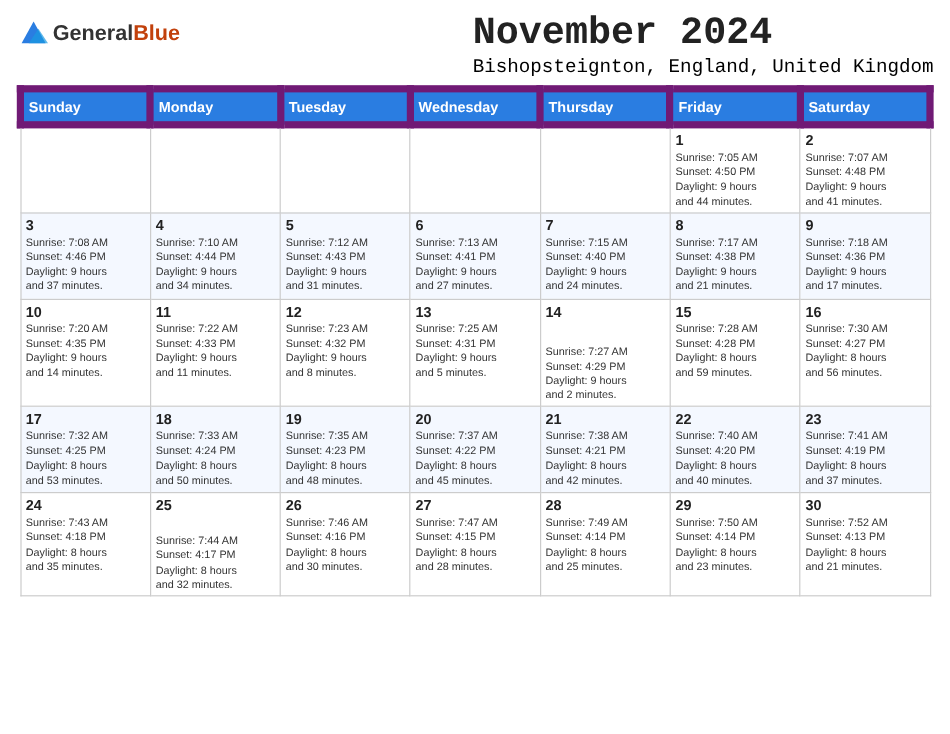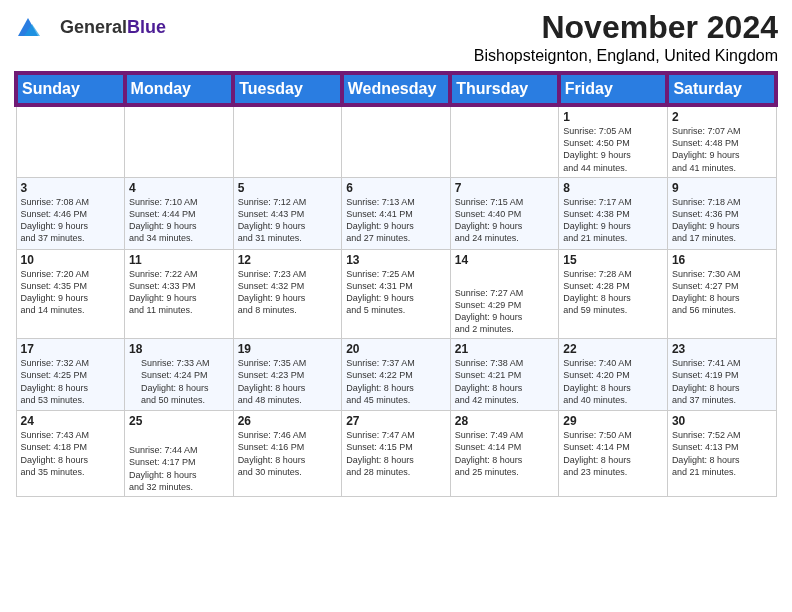--- a/index.html
+++ b/index.html
@@ -23,54 +23,54 @@
     .logo-area {
       display: flex;
       align-items: center;
       margin-top: 4px;
     }
     .logo-text {
       font-size: 18px;
       font-weight: bold;
       line-height: 1.1;
     }
-    .logo-general { color: #333; margin-left: 16px; }
-    .logo-blue { color: #4c1d95; }
+    .logo-general { color: #333; }
+    .logo-blue { color: #c2410c; }
     .logo-icon {
       width: 28px;
       height: 28px;
       margin-right: 2px;
     }
     .title-area {
-      text-align: right;
+      font-family: Liberation Mono, monospace;
     }
     .month-title {
       font-size: 32px;
       font-weight: bold;
       color: #222;
       line-height: 1.1;
     }
     .location-title {
       font-size: 16px;
       color: #000000;
       margin-top: 2px;
     }
     .calendar-table {
       width: 100%;
       border-collapse: collapse;
       margin-top: 6px;
     }
     .calendar-table th {
       background-color: #2a7de1;
       color: #fff;
-      font-size: 16px;
+      font-size: 12px;
       font-weight: bold;
       padding: 5px 4px;
       text-align: left;
-      border: 4px solid #701a75;
+      border: 6px solid #701a75;
     }
     .calendar-table td {
       vertical-align: top;
       border: 1px solid #ccc;
       padding: 3px 4px;
       font-size: 9.5px;
       color: #222;
       background: #fff;
       width: calc(100% / 7);
       height: 72px;
@@ -257,21 +257,21 @@
         <tr>
           <td>
             <span class="day-number">17</span>
             <div class="day-info" style="white-space: pre-line;">Sunrise: 7:32 AM
 Sunset: 4:25 PM
 Daylight: 8 hours
 and 53 minutes.</div>
           </td>
           <td>
             <span class="day-number">18</span>
-            <div class="day-info" style="white-space: pre-line; margin-left: 12px;">Sunrise: 7:33 AM
+            <div class="day-info" style="white-space: pre-line;">Sunrise: 7:33 AM
 Sunset: 4:24 PM
 Daylight: 8 hours
 and 50 minutes.</div>
           </td>
           <td>
             <span class="day-number">19</span>
             <div class="day-info" style="white-space: pre-line;">Sunrise: 7:35 AM
 Sunset: 4:23 PM
 Daylight: 8 hours
 and 48 minutes.</div>

